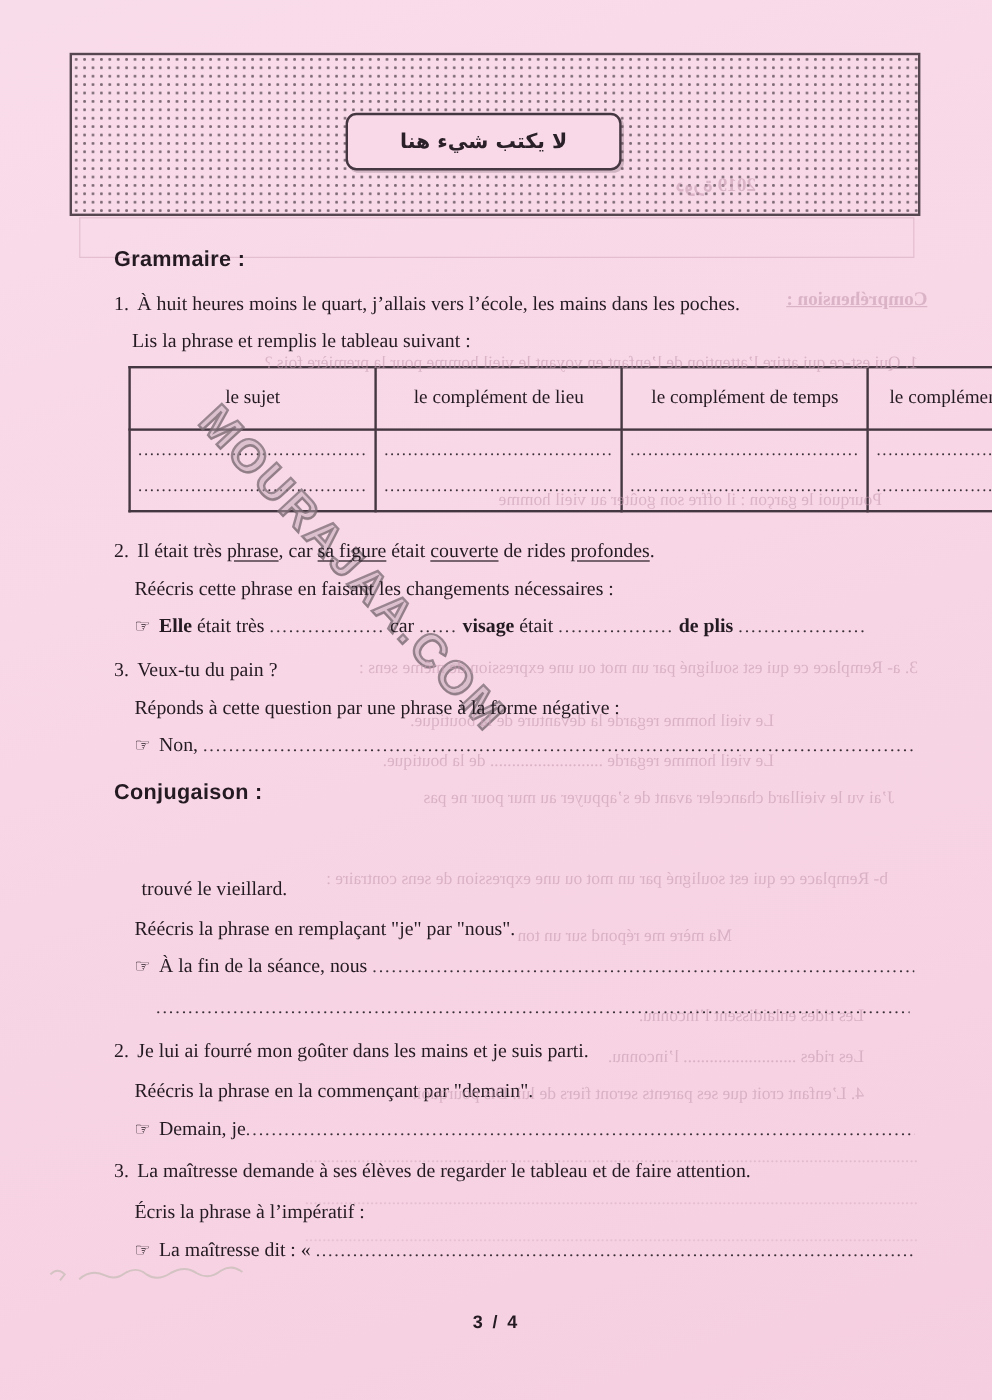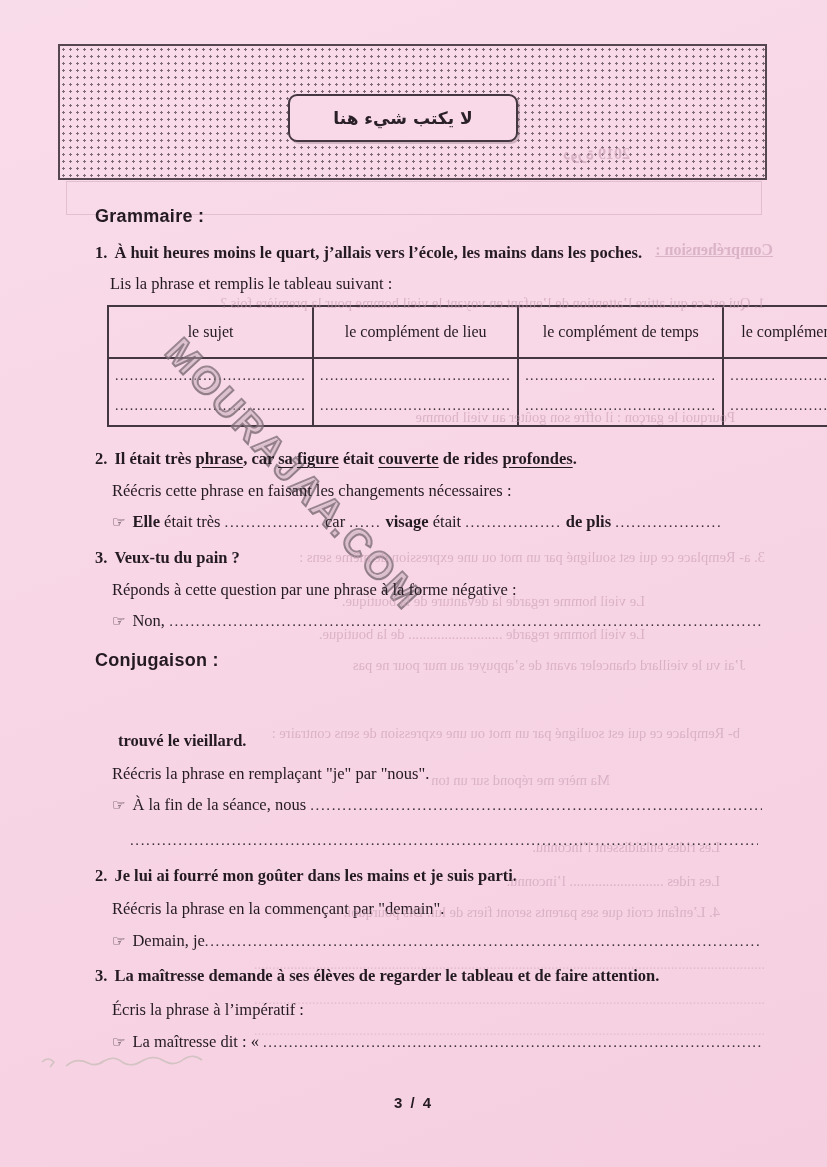--- a/index.html
+++ b/index.html
@@ -19,21 +19,21 @@
     position:absolute;left:228px;top:48px;width:226px;height:44px;
     border:2px solid #453741;border-radius:9px;background:#f9d9e8;
     display:flex;align-items:center;justify-content:center;
     font-family:"DejaVu Sans",sans-serif;font-weight:bold;font-size:17px;color:#2a2027;
     box-shadow:2px 2px 0 rgba(90,70,80,.25);
   }
   
   .abs{position:absolute;white-space:nowrap;}
   .sec-title{font-family:"Liberation Sans",sans-serif;font-weight:bold;font-size:18px;letter-spacing:.3px;}
   .sec-title .u{text-underline-offset:3px;}
-  .qline{font-weight:bold;font-size:16.5px;text-align:right;}
+  .qline{font-weight:normal;font-size:16.5px;text-align:right;}
   .qnum{display:inline-block;margin-right:7px;}
   .instr{font-size:16.5px;}
   .ansline{font-size:16.5px;max-width:650px;overflow:hidden;}
   .hand{font-family:"DejaVu Sans",sans-serif;font-size:15px;margin-right:7px;}
   .dots{letter-spacing:1.6px;font-size:15px;color:#3a2e35;}
   .b{font-weight:bold;}
   .ul{text-decoration:underline;text-underline-offset:3px;}
   
   .gtable{position:absolute;left:107px;top:305px;width:631px;border-collapse:collapse;}
   .gtable th,.gtable td{border:2px solid #453741;font-weight:normal;}

